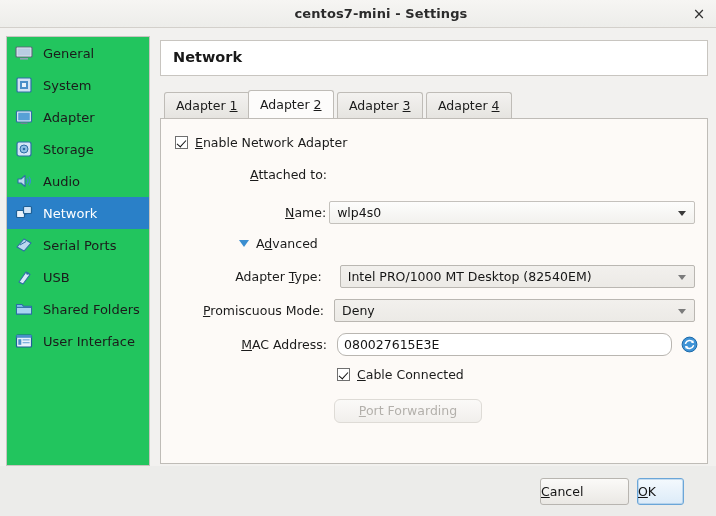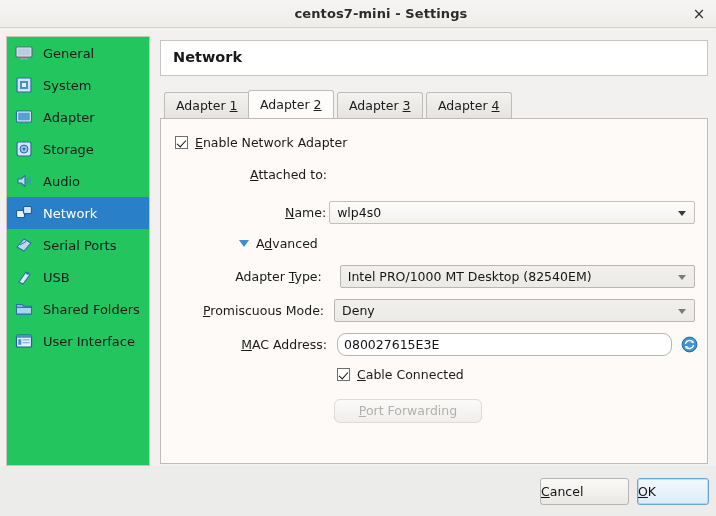--- a/index.html
+++ b/index.html
@@ -518,16 +518,16 @@
         <span class="cb-label"><span></span><u>C</u><span>able Connected</span></span>
       </div>
 
       <div class="btn-disabled" style="position:absolute; left:173px; top:280px; width:148px;"><span></span><u>P</u><span>ort Forwarding</span></div>
 
     </div>
   </div>
 
   <div class="footer">
     <div class="btn" style="left:540px; top:12px; width:89px;"><span></span><u>C</u><span>ancel</span></div>
-    <div class="btn default" style="left:637px; top:12px; width:72px;"><span></span><u>O</u><span>K</span></div>
+    <div class="btn default" style="left:637px; top:12px; width:47px;"><span></span><u>O</u><span>K</span></div>
   </div>
 
 </div>
 
 </body></html>

